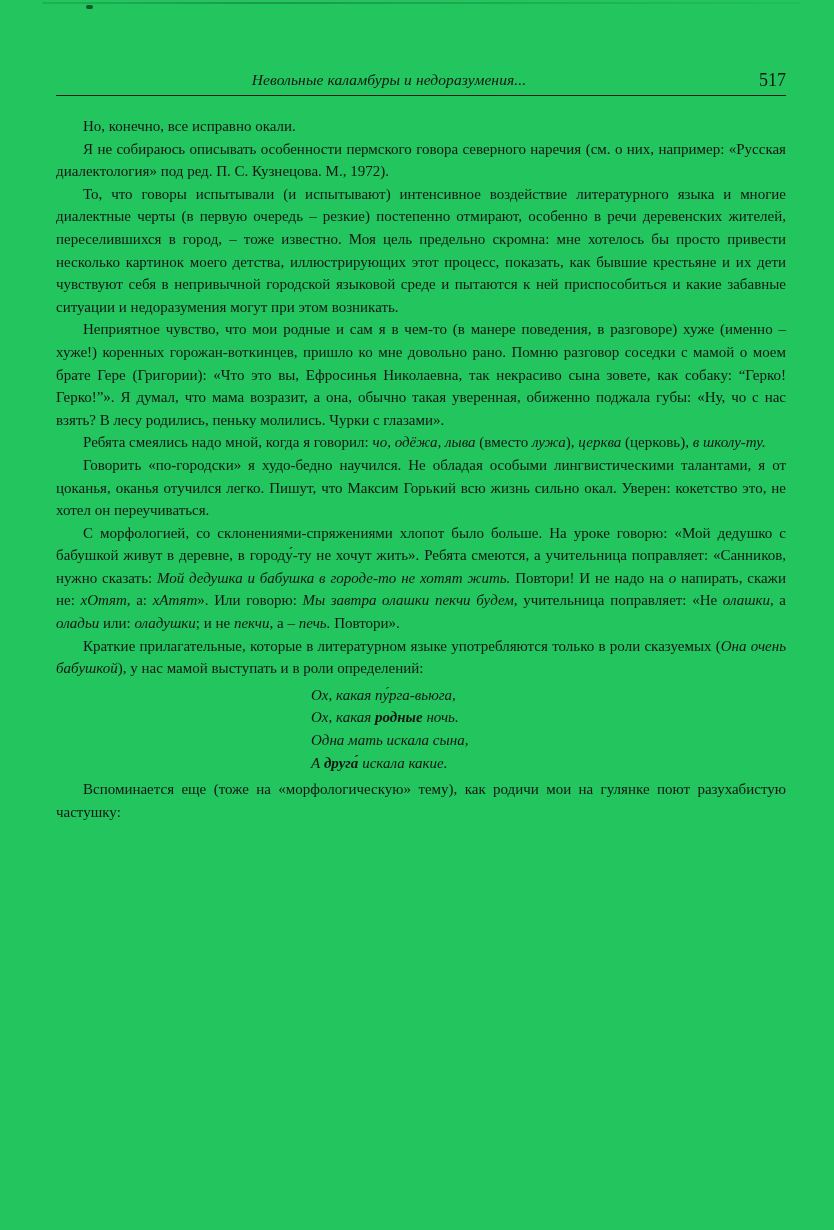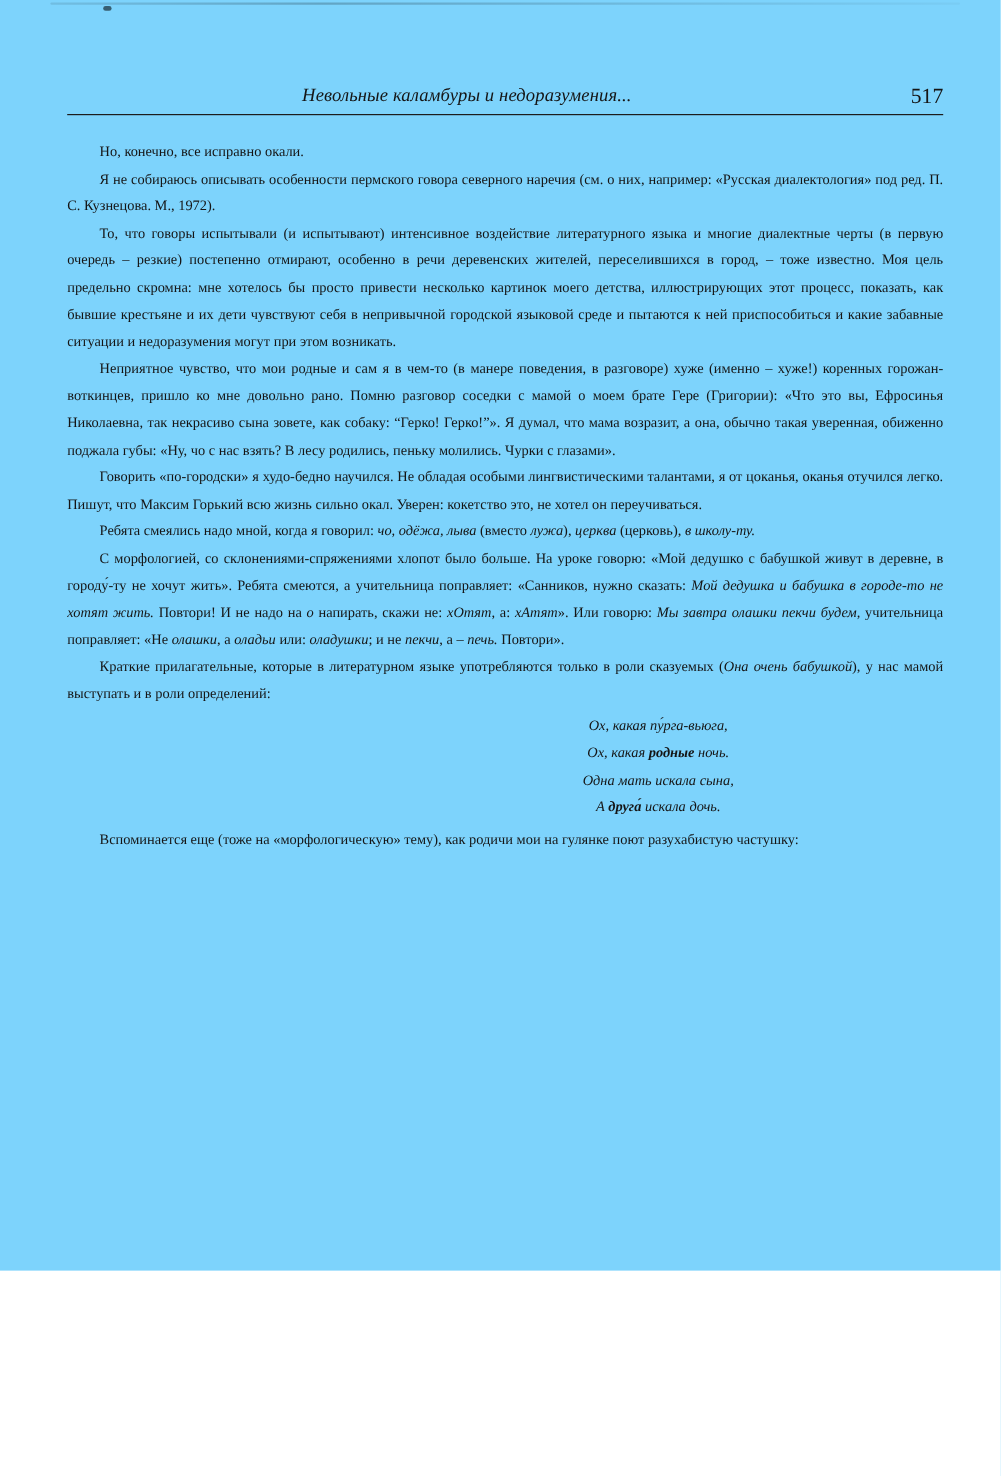--- a/index.html
+++ b/index.html
@@ -3,22 +3,22 @@
 <meta charset="utf-8">
 <style>
   html, body {
     margin: 0;
     padding: 0;
     background: #ffffff;
   }
   .page {
     position: relative;
     width: 834px;
-    height: 1059px;
-    background: #7dd3fc;
+    height: 1230px;
+    background: #22c55e;
     color: #151515;
     font-family: "Liberation Serif", serif;
     overflow: hidden;
     box-sizing: border-box;
   }
   .scan-line {
     position: absolute;
     top: 2px;
     left: 42px;
     right: 34px;
@@ -55,32 +55,32 @@
     right: 0;
     top: 0;
     font-size: 18px;
   }
   .rule {
     margin: 3px 48px 0 56px;
     border-top: 1.5px solid #1c1c1c;
   }
   .body {
     margin: 19px 48px 0 56px;
-    font-size: 12px;
+    font-size: 15px;
     line-height: 22.6px;
     text-align: justify;
   }
   .body p {
     margin: 0;
     text-indent: 27px;
   }
   .body p.verse {
     margin: 4px 0 4px 255px;
     text-indent: 0;
-    text-align: center;
+    text-align: left;
     white-space: pre-line;
   }
   .i  { font-style: italic; }
   .bi { font-style: italic; font-weight: bold; }
 </style>
 </head>
 <body>
 
 <div class="page">
   <div class="scan-line"></div>
@@ -91,23 +91,23 @@
     <span class="page-number">517</span>
   </div>
 
   <div class="rule"></div>
 
   <div class="body">
       <p class="para"><span>Но, конечно, все исправно окали.</span></p>
       <p class="para"><span>Я не собираюсь описывать особенности пермского говора северного наречия (см. о них, например: «Русская диалектология» под ред. П. С. Кузнецова. М., 1972).</span></p>
       <p class="para"><span>То, что говоры испытывали (и испытывают) интенсивное воздействие литературного языка и многие диалектные черты (в первую очередь – резкие) постепенно отмирают, особенно в речи деревенских жителей, переселившихся в город, – тоже известно. Моя цель предельно скромна: мне хотелось бы просто привести несколько картинок моего детства, иллюстрирующих этот процесс, показать, как бывшие крестьяне и их дети чувствуют себя в непривычной городской языковой среде и пытаются к ней приспособиться и какие забавные ситуации и недоразумения могут при этом возникать.</span></p>
       <p class="para"><span>Неприятное чувство, что мои родные и сам я в чем-то (в манере поведения, в разговоре) хуже (именно – хуже!) коренных горожан-воткинцев, пришло ко мне довольно рано. Помню разговор соседки с мамой о моем брате Гере (Григории): «Что это вы, Ефросинья Николаевна, так некрасиво сына зовете, как собаку: “Герко! Герко!”». Я думал, что мама возразит, а она, обычно такая уверенная, обиженно поджала губы: «Ну, чо с нас взять? В лесу родились, пеньку молились. Чурки с глазами».</span></p>
+      <p class="para"><span>Ребята смеялись надо мной, когда я говорил: </span><span class="i">чо, одёжа, лыва </span><span>(вместо </span><span class="i">лужа</span><span>), </span><span class="i">церква </span><span>(церковь), </span><span class="i">в школу-ту.</span></p>
       <p class="para"><span>Говорить «по-городски» я худо-бедно научился. Не обладая особыми лингвистическими талантами, я от цоканья, оканья отучился легко. Пишут, что Максим Горький всю жизнь сильно окал. Уверен: кокетство это, не хотел он переучиваться.</span></p>
-      <p class="para"><span>Ребята смеялись надо мной, когда я говорил: </span><span class="i">чо, одёжа, лыва </span><span>(вместо </span><span class="i">лужа</span><span>), </span><span class="i">церква </span><span>(церковь), </span><span class="i">в школу-ту.</span></p>
       <p class="para"><span>С морфологией, со склонениями-спряжениями хлопот было больше. На уроке говорю: «Мой дедушко с бабушкой живут в деревне, в городу́-ту не хочут жить». Ребята смеются, а учительница поправляет: «Санников, нужно сказать: </span><span class="i">Мой дедушка и бабушка в городе-то не хотят жить.</span><span> Повтори! И не надо на </span><span class="i">о</span><span> напирать, скажи не: </span><span class="i">хОтят</span><span>, а: </span><span class="i">хАтят</span><span>». Или говорю: </span><span class="i">Мы завтра олашки пекчи будем,</span><span> учительница поправляет: «Не </span><span class="i">олашки</span><span>, а </span><span class="i">оладьи</span><span> или: </span><span class="i">оладушки</span><span>; и не </span><span class="i">пекчи</span><span>, а – </span><span class="i">печь.</span><span> Повтори».</span></p>
       <p class="para"><span>Краткие прилагательные, которые в литературном языке употребляются только в роли сказуемых (</span><span class="i">Она очень бабушкой</span><span>), у нас мамой выступать и в роли определений:</span></p>
       <p class="verse"><span class="i">Ох, какая пу́рга-вьюга,
 Ох, какая </span><span class="bi">родные</span><span class="i"> ночь.
 Одна мать искала сына,
-А </span><span class="bi">друга́</span><span class="i"> искала дочь.</span></p>
+А </span><span class="bi">друга́</span><span class="i"> искала какие.</span></p>
       <p class="para"><span>Вспоминается еще (тоже на «морфологическую» тему), как родичи мои на гулянке поют разухабистую частушку:</span></p>
     </div>
 </div>
 
 </body></html>

